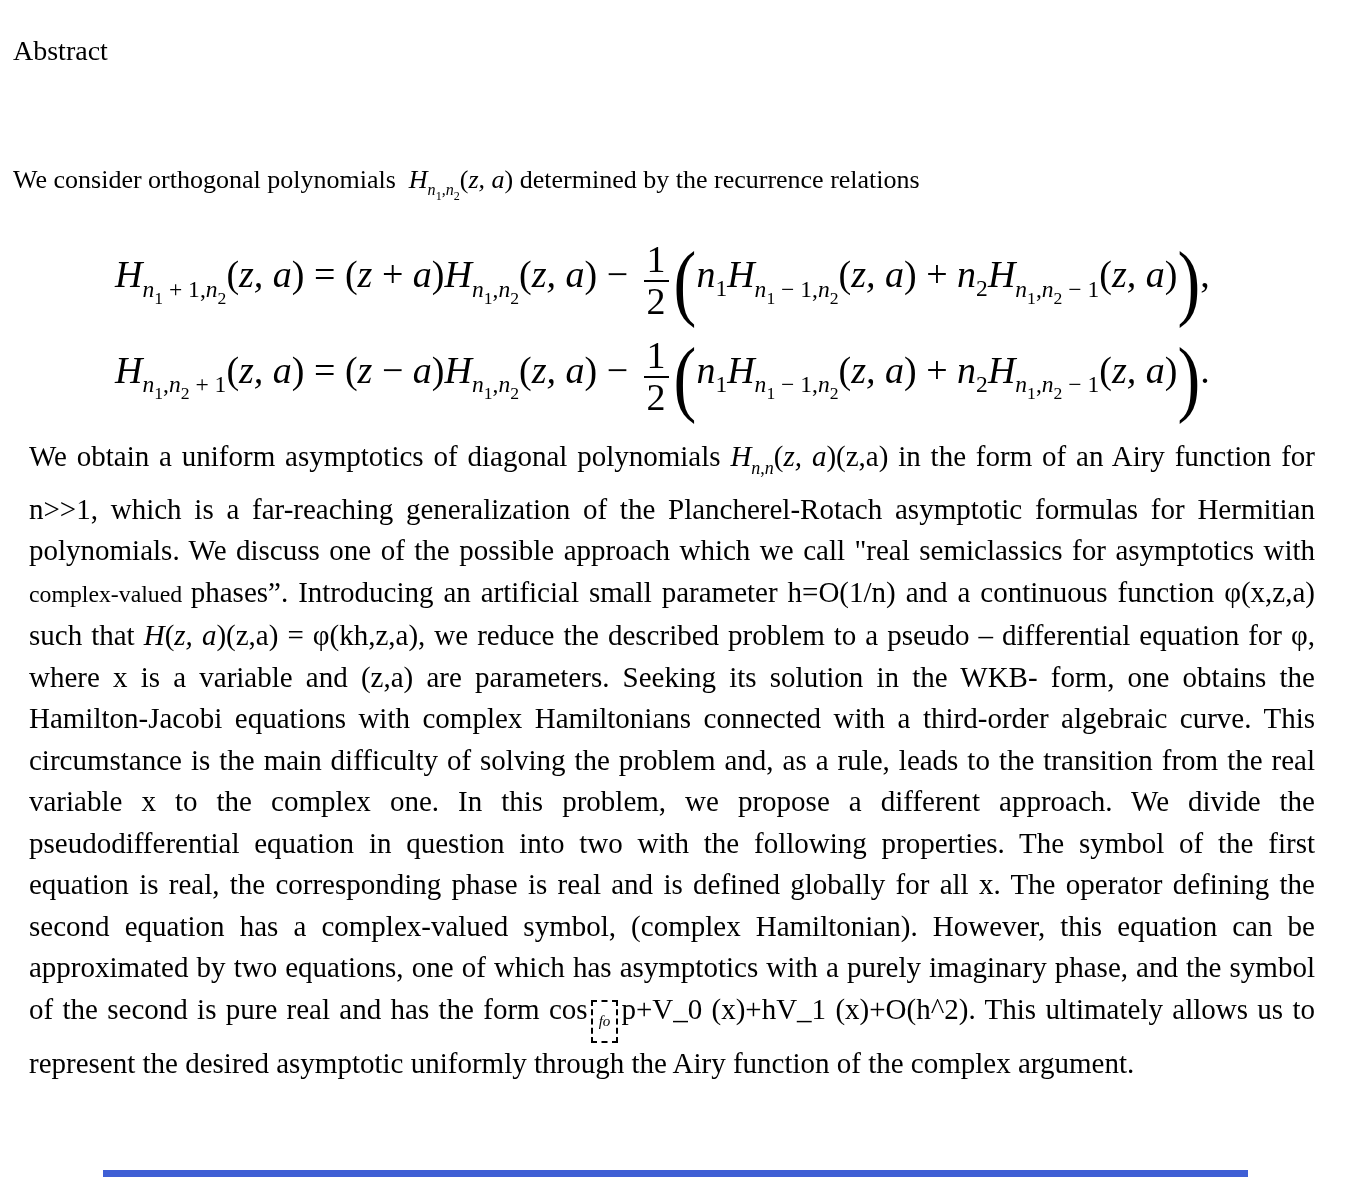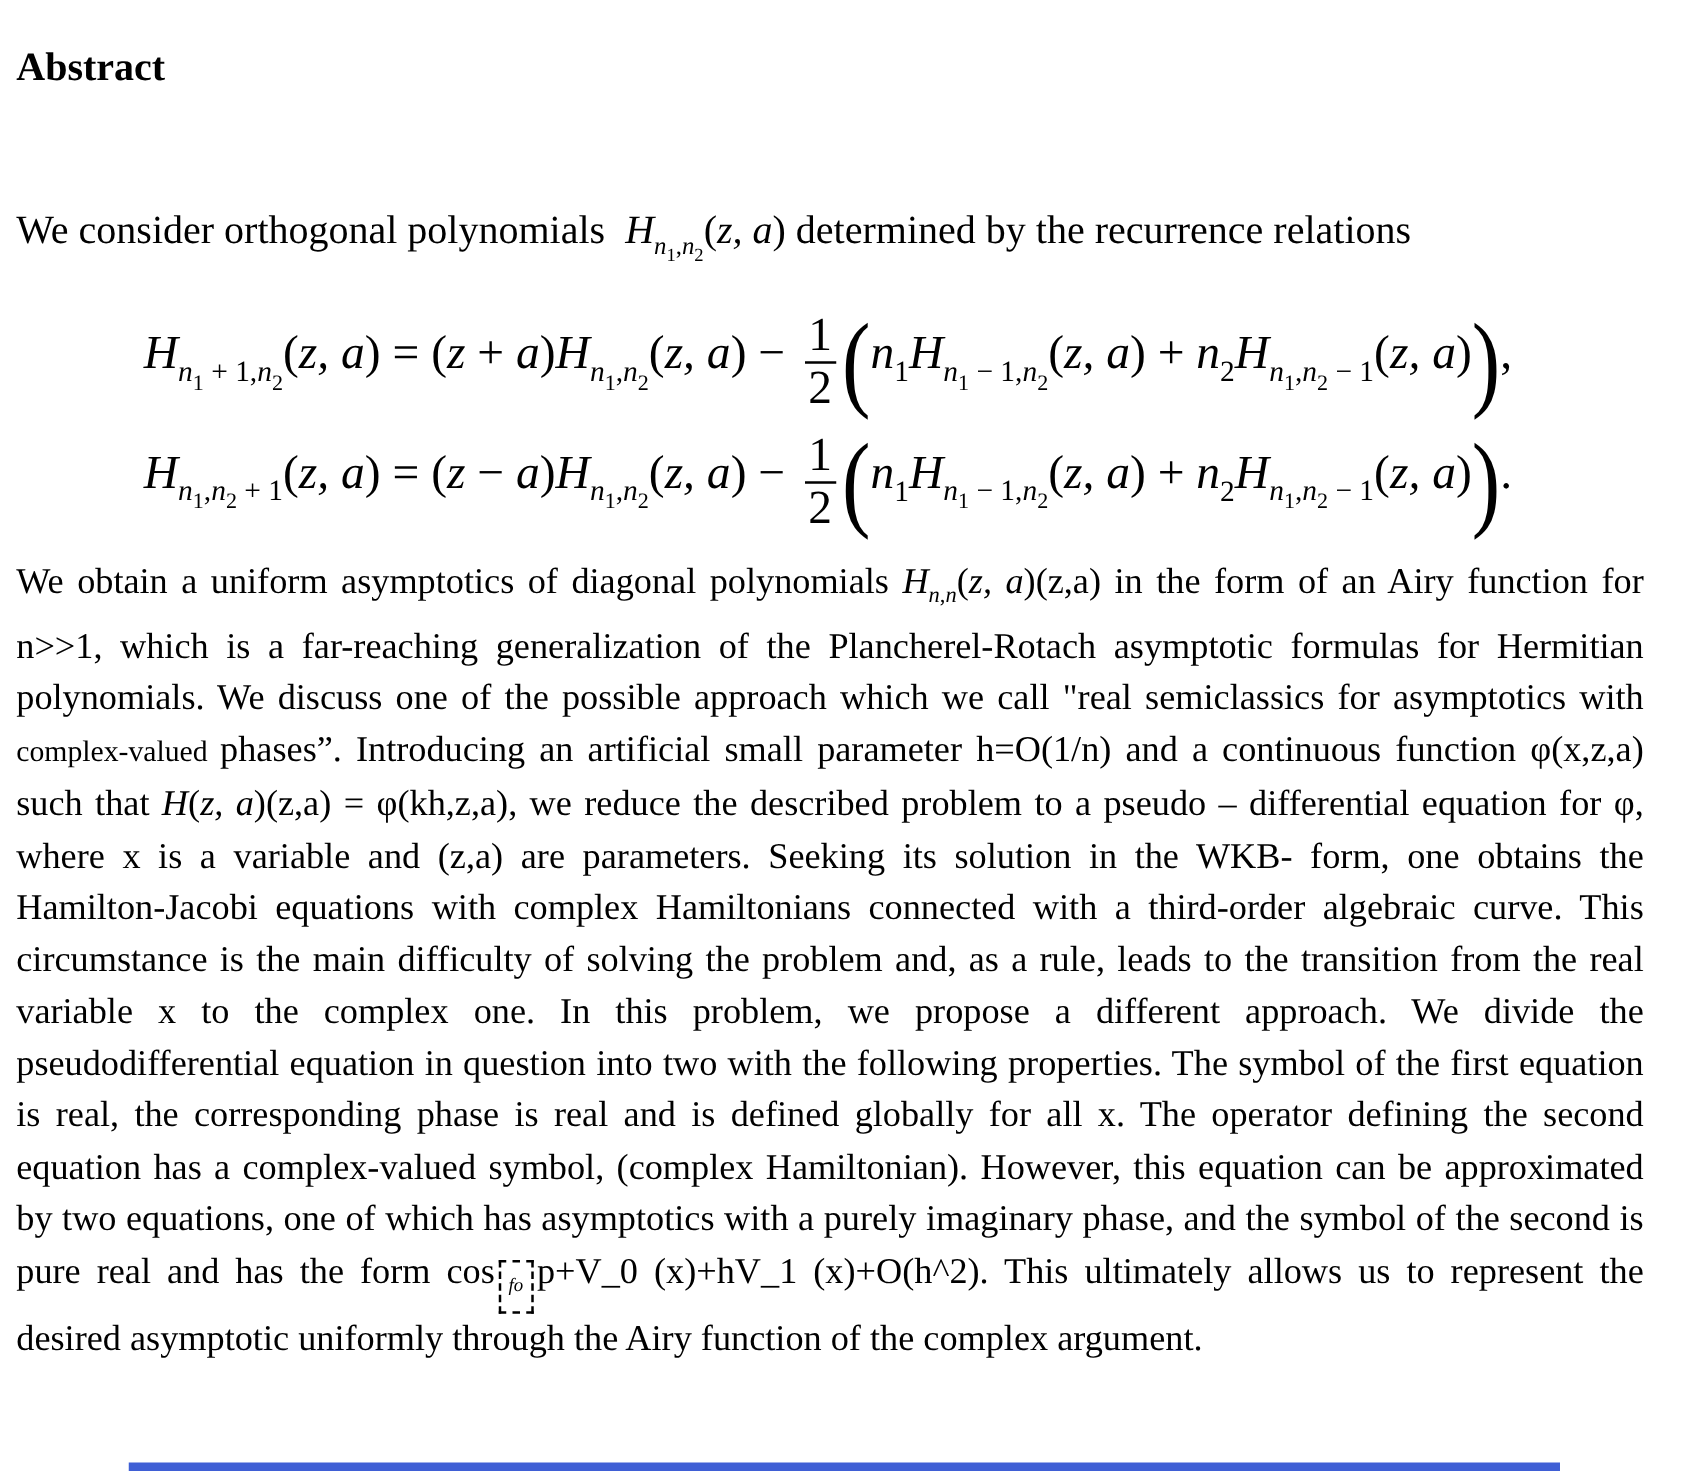--- a/index.html
+++ b/index.html
@@ -7,39 +7,39 @@
     width: 1355px; height: 1177px;
     background: #ffffff;
     overflow: hidden;
     position: relative;
     font-family: "Liberation Serif", "DejaVu Serif", serif;
     color: #000;
   }
   .page { padding: 36px 40px 0 13px; position: relative; }
 
   .heading {
-    font-size: 32px; font-weight: bold;
+    font-size: 28px; font-weight: normal;
     margin: 0; line-height: 1.1;
   }
 
   .intro {
     margin: 92px 0 0 0;
-    font-size: 32px; line-height: 41px;
+    font-size: 26px; line-height: 41px;
     white-space: pre-wrap;
   }
 
   .equation {
     margin: 24px 0 0 102px;
     font-size: 38px; line-height: 1.15;
     font-style: normal;
   }
   .equation + .equation { margin-top: 14px; }
 
   .body-par {
-    margin: 18px 0 0 0;
+    margin: 18px 0 0 16px;
     font-size: 29px; line-height: 41.5px;
     text-align: justify;
   }
 
   
   .t-r  { font-style: normal; }
   .t-i  { font-style: italic; }
   .t-small { font-size: 82%; }
   .t-sub { font-size: 62%; vertical-align: -0.42em; }
   .t-sub .t-ss { font-size: 75%; vertical-align: -0.38em; font-style: normal; }

